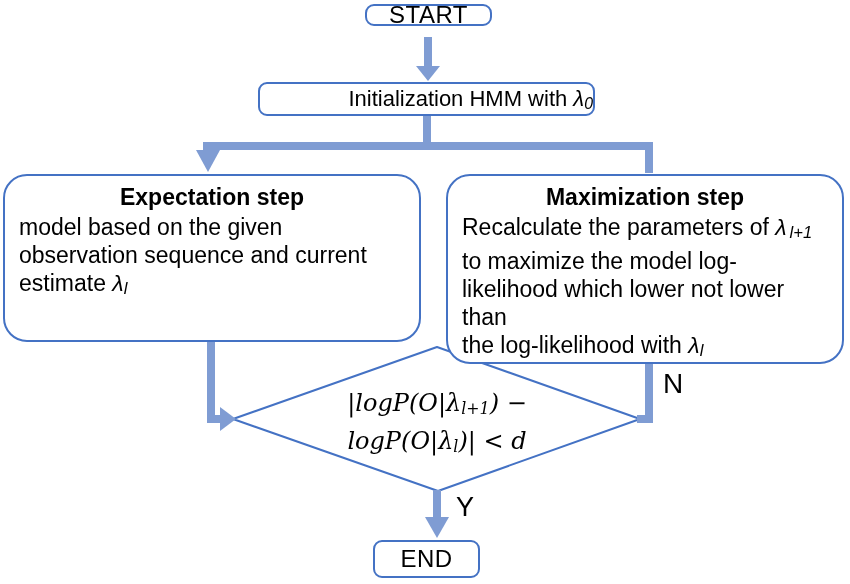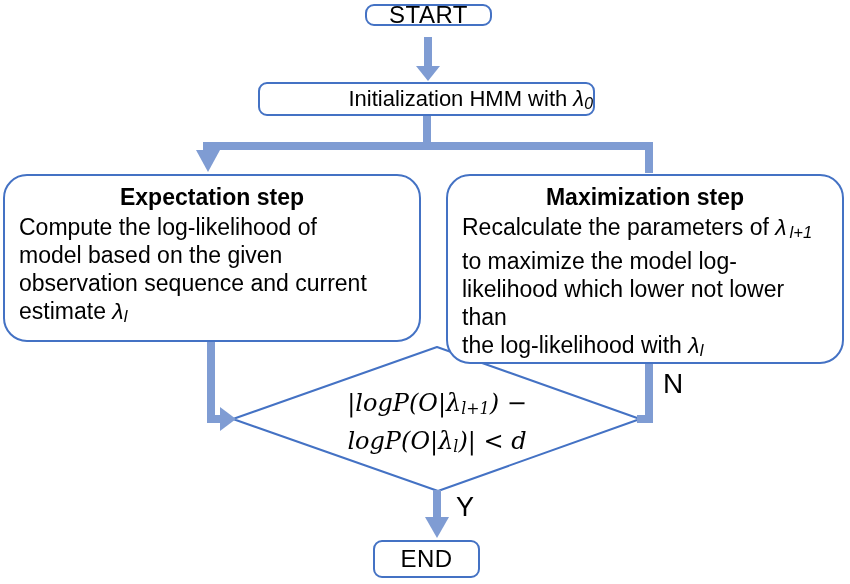--- a/index.html
+++ b/index.html
@@ -126,21 +126,20 @@
     <span>START</span>
   </div>
 
   <div class="box init-box">
     <span><span>Initialization HMM with </span><span class="lam">λ</span><span class="subsc">0</span></span>
   </div>
 
   <div class="box big-box expectation-box">
     <div class="box-title">Expectation step</div>
     <div class="box-body">
-      <div>Compute the log-likelihood of</div>
       <div>model based on the given</div>
       <div>observation sequence and current</div>
       <div><span>estimate </span><span class="lam">λ</span><span class="subsc">l</span></div>
     </div>
   </div>
 
   <div class="box big-box maximization-box">
     <div class="box-title">Maximization step</div>
     <div class="box-body">
       <div><span>Recalculate the parameters of </span><span class="lam">λ</span><span class="subsc subgap">l+1</span></div>

